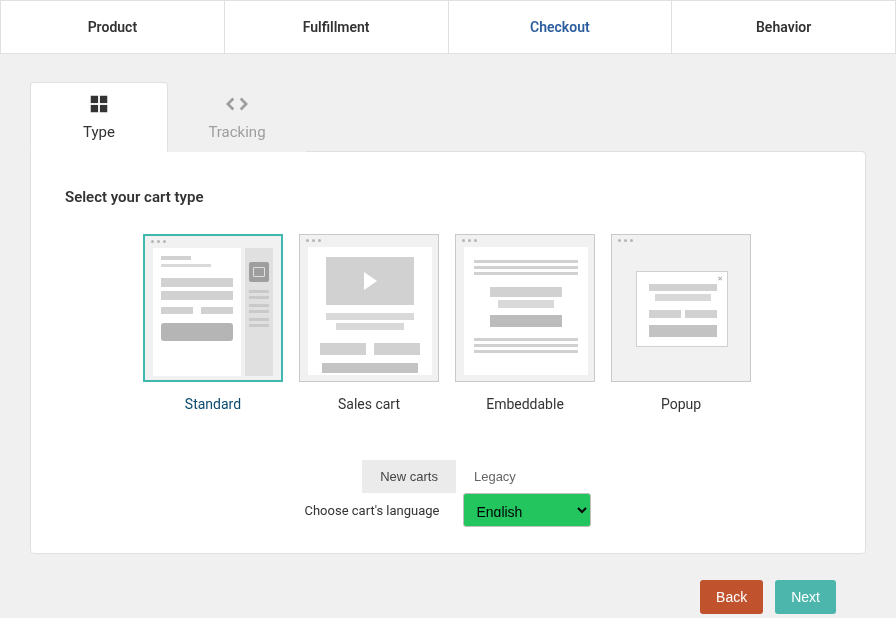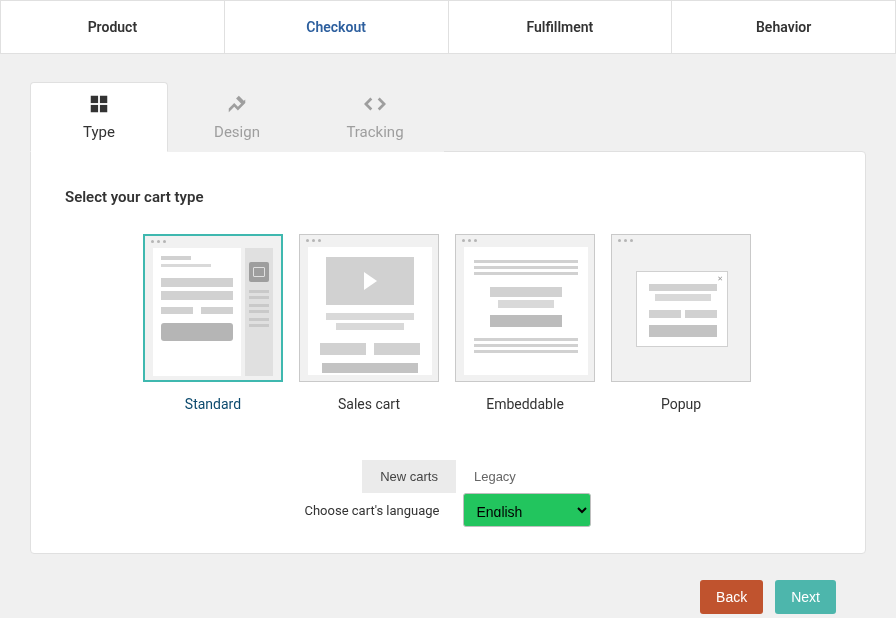--- a/index.html
+++ b/index.html
@@ -239,42 +239,35 @@
       cursor: pointer;
     }
     .btn-back { background: #c0532e; }
     .btn-next { background: #4db6ac; }
   </style>
 </head>
 <body>
 
 <div class="main-tabs">
   <div class="main-tab">Product</div>
+  <div class="main-tab">Fulfillment</div>
   <div class="main-tab active">Checkout</div>
-  <div class="main-tab">Fulfillment</div>
   <div class="main-tab">Behavior</div>
 </div>
 
 <div class="content-wrap">
   <div class="sub-tabs">
     <div class="sub-tab active">
       <svg viewBox="0 0 24 24" fill="#333">
           <rect x="3" y="3" width="8" height="8"></rect>
           <rect x="13" y="3" width="8" height="8"></rect>
           <rect x="3" y="13" width="8" height="8"></rect>
           <rect x="13" y="13" width="8" height="8"></rect>
         </svg>
       <span>Type</span>
-    </div>
-    <div class="sub-tab">
-      <svg viewBox="0 0 24 24" fill="#9e9e9e">
-          <path d="M3 17l6-6 4 4 8-8v4l-8 8-4-4-6 6z"></path>
-          <path d="M14 3l7 7-3 3-7-7z"></path>
-        </svg>
-      <span>Design</span>
     </div>
     <div class="sub-tab">
       <svg viewBox="0 0 24 24" fill="none" stroke="#9e9e9e" stroke-width="3">
           <polyline points="8,6 2,12 8,18"></polyline>
           <polyline points="16,6 22,12 16,18"></polyline>
         </svg>
       <span>Tracking</span>
     </div>
   </div>
 

